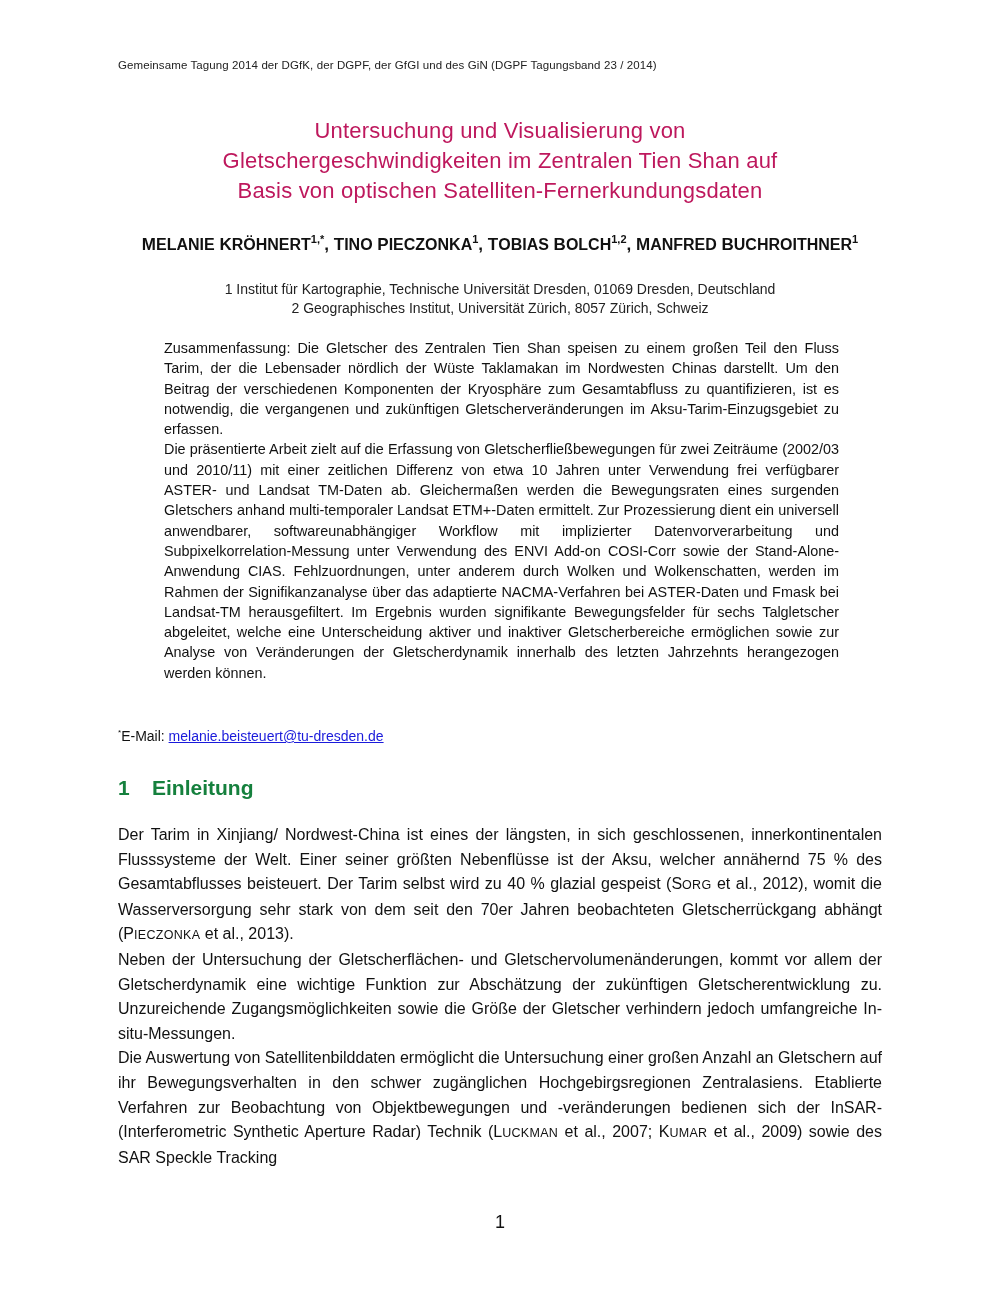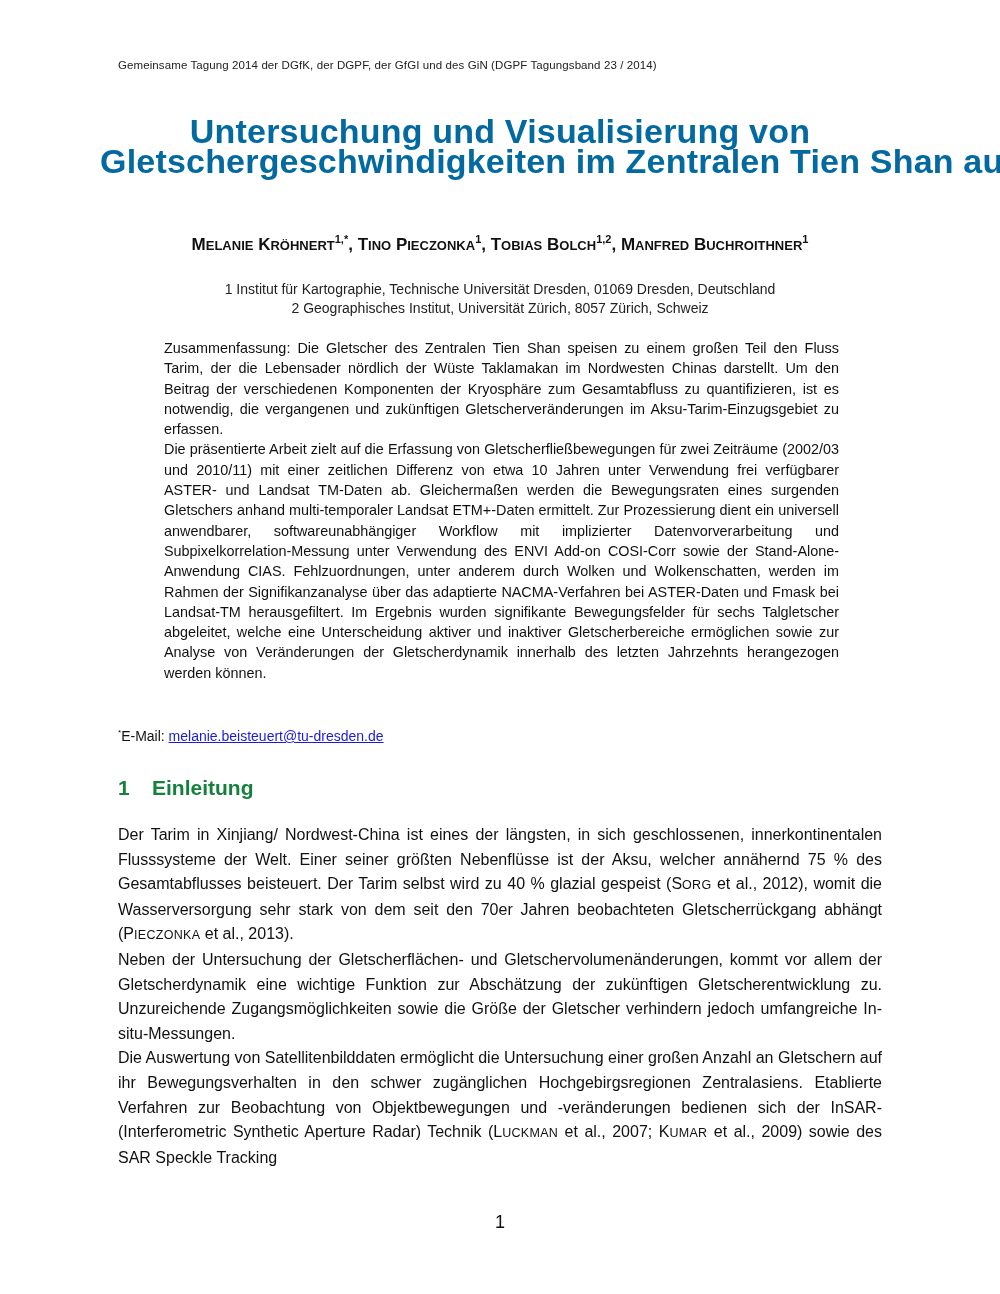--- a/index.html
+++ b/index.html
@@ -8,32 +8,32 @@
       color: #111111;
       font-family: "Liberation Sans", "DejaVu Sans", sans-serif;
     }
     .running-header {
       position: absolute; left: 118px; top: 59px;
       font-size: 11.5px; letter-spacing: 0.1px; color: #222;
       white-space: nowrap;
     }
     .title {
       position: absolute; left: 100px; width: 800px; top: 116px;
-      text-align: center; font-weight: bold;
-      font-size: 34px; line-height: 30px; letter-spacing: 0.2px;
-      color: #0369a1;
+      text-align: center; font-weight: normal;
+      font-size: 22px; line-height: 30px; letter-spacing: 0.2px;
+      color: #be185d;
     }
     .title div { white-space: nowrap; }
     .authors {
       position: absolute; left: 100px; width: 800px; top: 235px;
       text-align: center; font-weight: bold; font-size: 17px;
       white-space: nowrap; color: #111;
     }
     .author .big { font-size: 17px; }
-    .author .sc { font-size: 13px; margin-top: 48px; }
+    .author .sc { font-size: 16px; margin-top: 48px; }
     .author sup { font-size: 11px; vertical-align: 7px; line-height: 0; }
     .affiliations {
       position: absolute; left: 100px; width: 800px; top: 280px;
       text-align: center; font-size: 14px; line-height: 19px; color: #222;
     }
     .abstract {
       position: absolute; left: 164px; width: 675px; top: 338px;
       font-size: 14.4px; line-height: 20.3px; text-align: justify;
       color: #111;
     }
@@ -62,20 +62,21 @@
     }
   </style>
 </head>
 <body>
 
 <div class="running-header">Gemeinsame Tagung 2014 der DGfK, der DGPF, der GfGI und des GiN (DGPF Tagungsband 23 / 2014)</div>
 
 <div class="title">
   <div>Untersuchung und Visualisierung von</div>
   <div>Gletschergeschwindigkeiten im Zentralen Tien Shan auf</div>
+  <div>Basis von optischen Satelliten-Fernerkundungsdaten</div>
 </div>
 
 <div class="authors">
   <span class="author"><span class="big">M</span><span class="sc">ELANIE</span> <span class="big">K</span><span class="sc">RÖHNERT</span><sup>1,*</sup><span>, </span></span>
   <span class="author"><span class="big">T</span><span class="sc">INO</span> <span class="big">P</span><span class="sc">IECZONKA</span><sup>1</sup><span>, </span></span>
   <span class="author"><span class="big">T</span><span class="sc">OBIAS</span> <span class="big">B</span><span class="sc">OLCH</span><sup>1,2</sup><span>, </span></span>
   <span class="author"><span class="big">M</span><span class="sc">ANFRED</span> <span class="big">B</span><span class="sc">UCHROITHNER</span><sup>1</sup><span></span></span>
 </div>
 
 <div class="affiliations">

